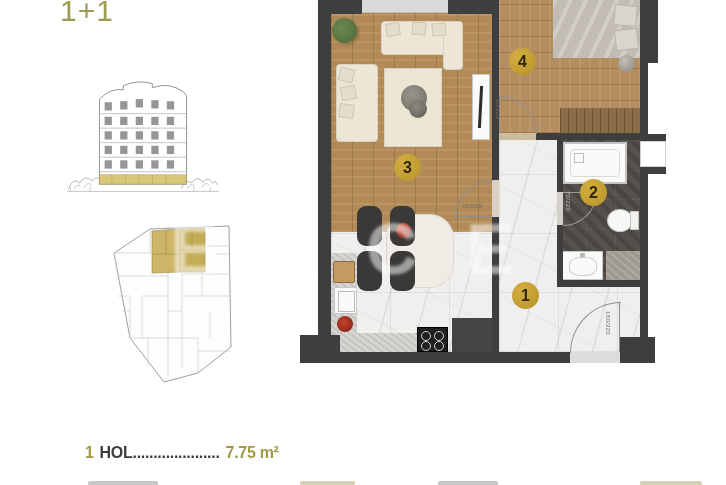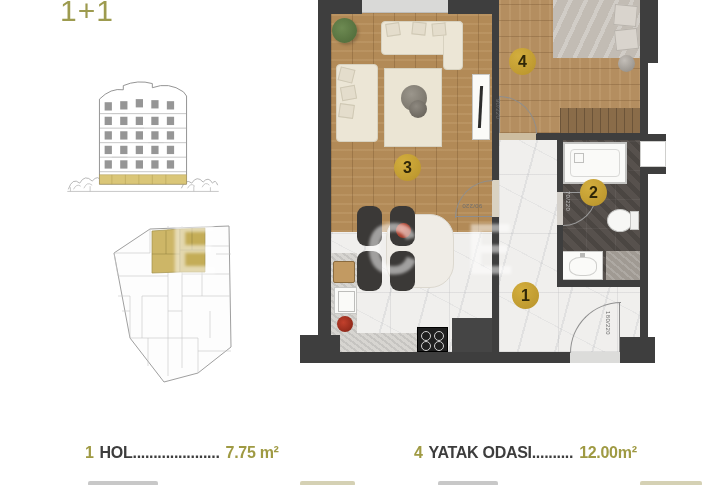--- a/index.html
+++ b/index.html
@@ -245,23 +245,20 @@
     <div class="badge" style="left:94px;top:154px;">3</div>
     <div class="badge" style="left:209px;top:48px;">4</div>
   </div>
 
   <div class="watermark">TEKCE</div>
 
   <div class="legend">
     <div class="legend-item" style="left:85px;">
       <span class="num">1</span><span>HOL</span><span>.....................</span><span class="area">7.75 m²</span>
     </div>
-    <div class="legend-item" style="left:414px;">
-      <span class="num">4</span><span>YATAK ODASI</span><span>..........</span><span class="area">12.00m²</span>
-    </div>
   </div>
 
   <div class="crop-bar" style="left:88px;width:70px;background:#9a9a9a;"></div>
   <div class="crop-bar" style="left:300px;width:55px;background:#b3ac77;"></div>
   <div class="crop-bar" style="left:438px;width:60px;background:#9a9a9a;"></div>
   <div class="crop-bar" style="left:640px;width:62px;background:#b3ac77;"></div>
 
 </div>
 
 </body></html>

